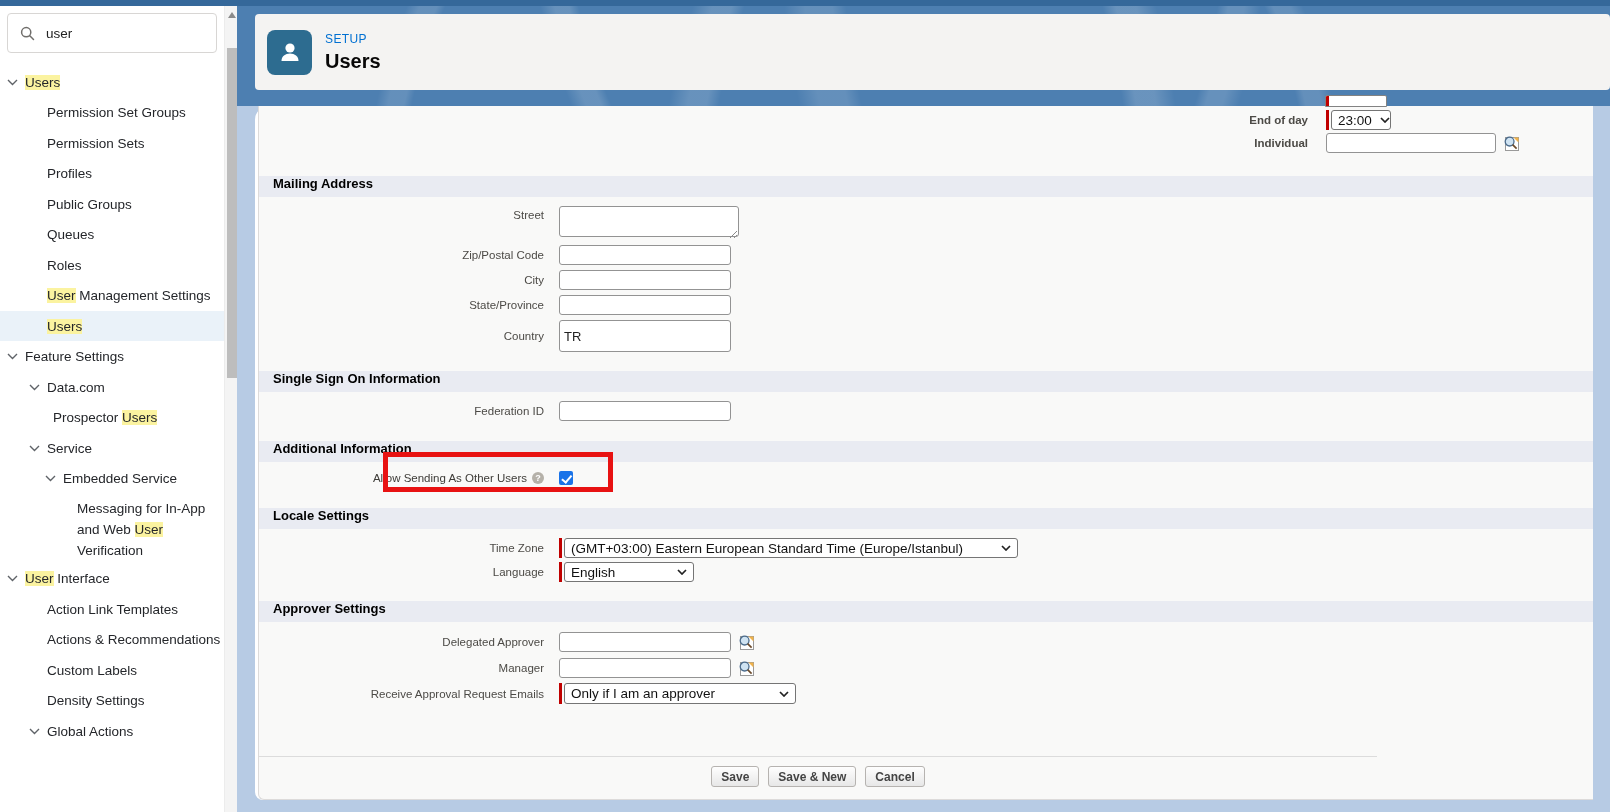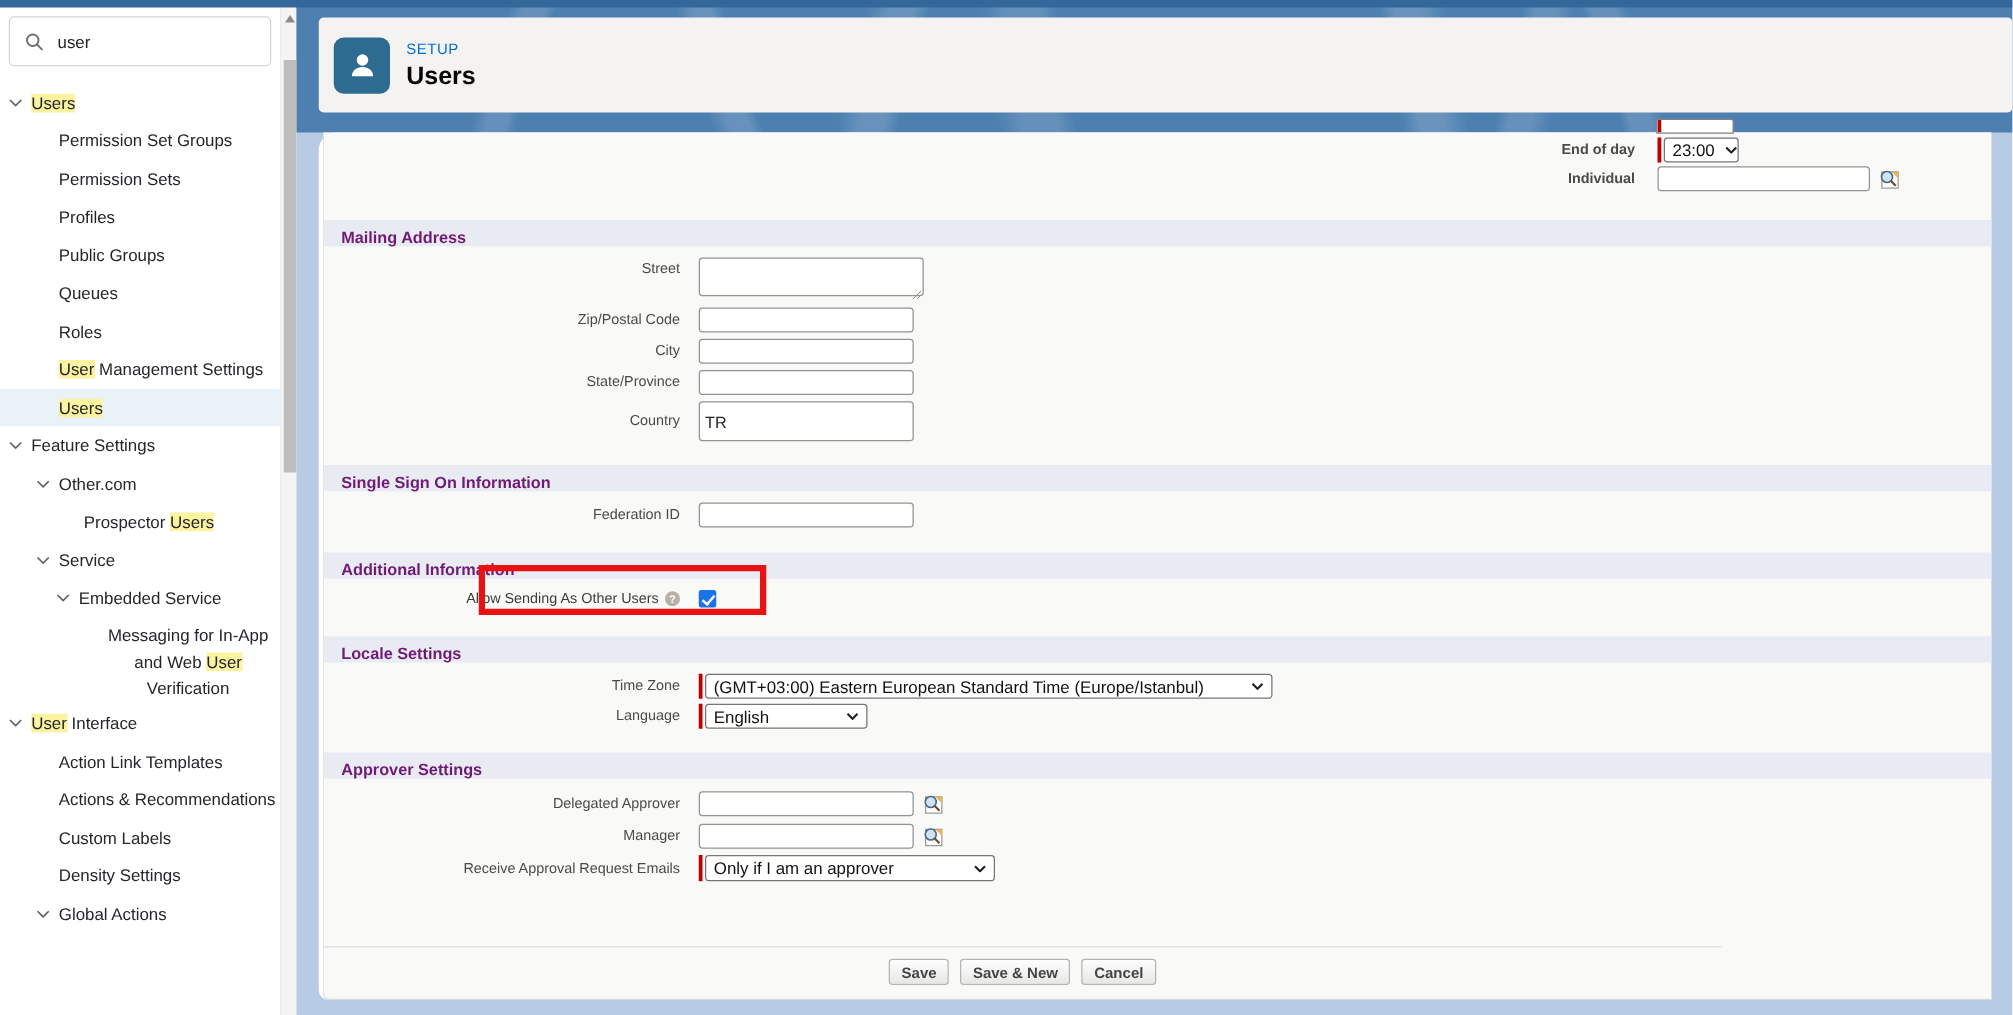--- a/index.html
+++ b/index.html
@@ -20,27 +20,27 @@
   .search-box input {
     border:none; outline:none; flex:1; font-size:13.5px; color:#222;
     font-family:"Liberation Sans", sans-serif; background:transparent;
   }
   .tree { margin-top:14px; font-size:13.5px; color:#24262a; }
   .trow { height:30px; margin-bottom:0.5px; display:flex; align-items:center; cursor:pointer; }
   .trow .chev { margin-right:7px; display:flex; align-items:center; }
   .lvl0  { padding-left:7px;  }
   .lvl1  { padding-left:47px; }
   .lvl1c { padding-left:29px; }
-  .lvl2  { padding-left:67px; }
+  .lvl2  { padding-left:53px; }
   .lvl2c { padding-left:45px; }
   .lvl3  { padding-left:77px; }
   .trow.selected { background:#eaf2f9; }
   .hl { background:#fbf3a0; }
   .trow.wrap { height:69px; align-items:flex-start; padding-top:4px; }
-  .trow.wrap .lbl { display:inline-block; width:150px; line-height:21px;text-align:center; }
+  .trow.wrap .lbl { display:inline-block; width:150px; line-height:21px; }
 
   
   .sbar { position:absolute; left:224px; top:6px; width:13px; bottom:0; background:#f4f4f4; border-left:1px solid #ececec; z-index:3; }
   .sbar-arrow { position:absolute; top:6px; left:2.5px; width:0; height:0;
     border-left:4px solid transparent; border-right:4px solid transparent; border-bottom:6px solid #8b8b8b; }
   .sbar-thumb { position:absolute; top:42px; left:1.5px; width:10px; height:330px; background:#bdbdbd; }
 
   
   .main { position:absolute; left:237px; top:0; right:0; bottom:0; background:#b7cbe4; }
   .band {
@@ -73,22 +73,22 @@
   .panel { position:absolute; left:3px; top:0; right:0; bottom:0; background:#f9f9f8;
     border-left:1px solid #dddbda; border-bottom:1px solid #dddbda; border-radius:0 0 0 6px; }
 
   
   .tr-row { position:absolute; left:834px; display:flex; align-items:center; }
   .tr-row1 { top:4px; } .tr-row2 { top:27px; }
   .tr-label { width:215px; text-align:right; margin-right:18px; font-size:11.5px; font-weight:bold; color:#4c4a46; }
 
   
   .form { padding-top:70px; }
-  .section-bar { height:21px; background:#e9ebf2; display:flex; align-items:flex-end;
-    padding-left:14px; font-weight:bold; font-size:13px; color:#701a75; }
+  .section-bar { height:21px; background:#e9ebf2; display:flex; align-items:flex-start;
+    padding-left:14px; font-weight:bold; font-size:13px; color:#000000; }
   .frow { display:flex; align-items:center; }
   .frow.top { align-items:flex-start; }
   .flabel { width:285px; text-align:right; margin-right:15px; font-size:11.5px; font-weight:normal; color:#4c4a46; }
   .frow.top .flabel { padding-top:3px; }
   .ctrl { display:flex; align-items:center; }
   .reqbar { width:3px; height:20px; background:#c00000; margin-right:2px; flex:none; }
   .ti { height:20px; border:1px solid #939393; border-radius:3px; background:#fff; font-size:13px;
     padding:0 4px; font-family:"Liberation Sans", sans-serif; color:#222; outline:none; }
   .ta-wrap { position:relative; }
   textarea.ti { height:31px; width:180px; resize:none; }
@@ -176,21 +176,21 @@
           </svg>
         </span>
       <span class="lbl"><span>Feature Settings</span><span class="hl"></span><span></span></span>
     </div>
     <div class="trow lvl1c">
       <span class="chev">
           <svg width="11" height="7" viewBox="0 0 11 7">
             <path d="M1 1l4.5 4.5L10 1" fill="none" stroke="#5f6368" stroke-width="1.4"></path>
           </svg>
         </span>
-      <span class="lbl"><span>Other.com</span><span class="hl"></span><span></span></span>
+      <span class="lbl"><span>Data.com</span><span class="hl"></span><span></span></span>
     </div>
     <div class="trow lvl2">
         <span class="lbl"><span>Prospector </span><span class="hl">Users</span><span></span></span>
       </div>
     <div class="trow lvl1c">
       <span class="chev">
           <svg width="11" height="7" viewBox="0 0 11 7">
             <path d="M1 1l4.5 4.5L10 1" fill="none" stroke="#5f6368" stroke-width="1.4"></path>
           </svg>
         </span>

